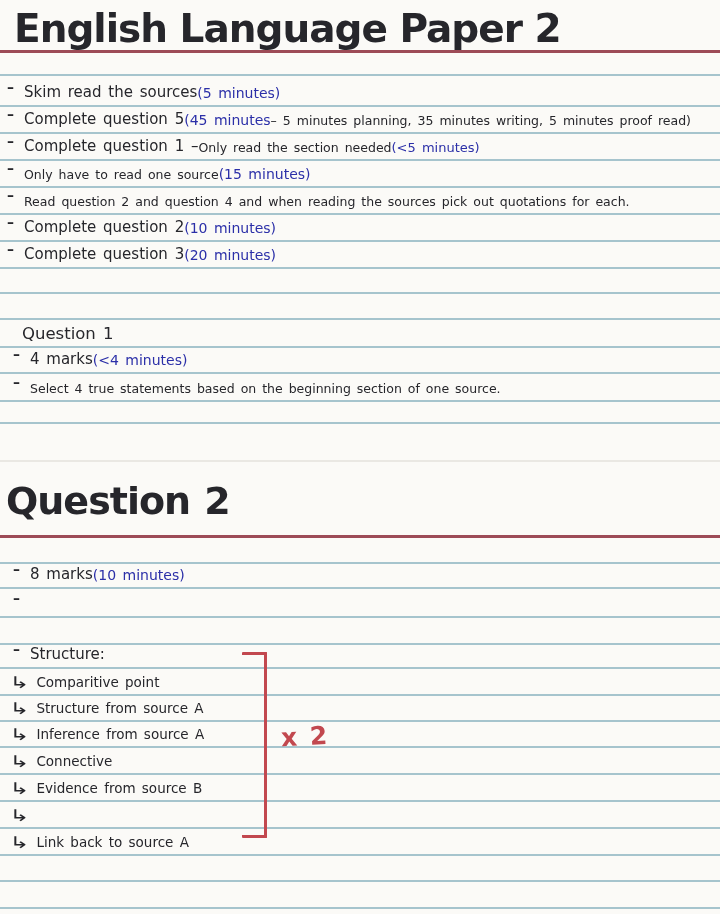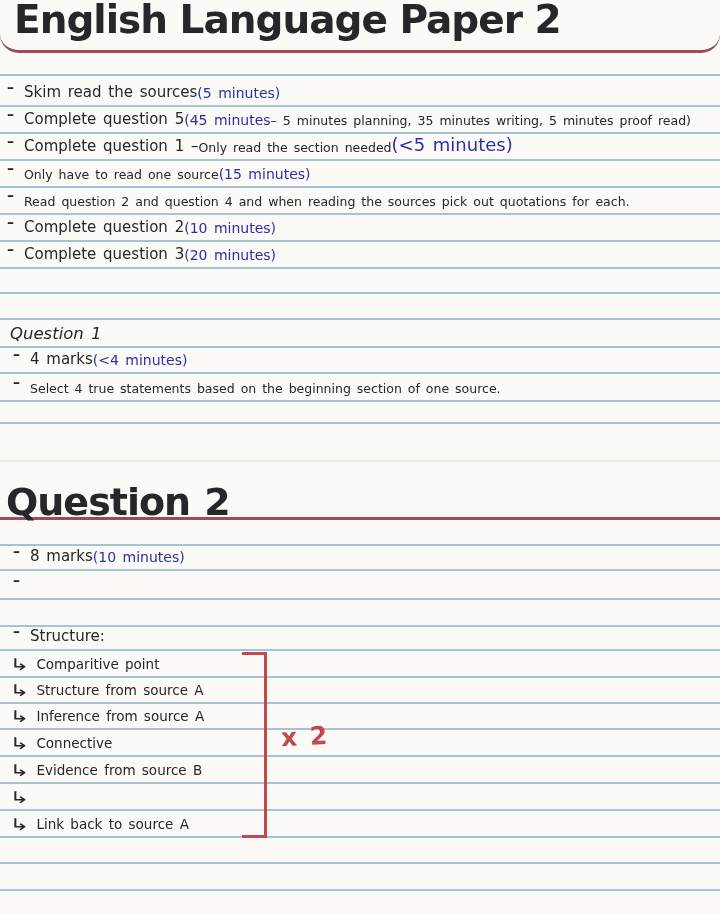--- a/index.html
+++ b/index.html
@@ -19,23 +19,22 @@
     background:var(--paper);
     font-family:"DejaVu Sans",sans-serif;
     color:var(--ink);
     overflow:hidden;
   }
   
   .header{
     height:53px;
     box-sizing:border-box;
     border-bottom:3px solid var(--rule-red);
-    display:flex;align-items:flex-start;
+    display:flex;align-items:center;
     padding-left:14px;
-    border-radius:19px;
   }
   .header h1{
     margin:0 0 -6px 0;
     font-size:39px;
     font-weight:bold;
     letter-spacing:-1px;
     line-height:1;
     white-space:nowrap;
   }
   
@@ -57,27 +56,27 @@
     border-bottom:3px solid var(--rule-red);
     padding-left:6px;
   }
   .section-title .t{
     font-size:38px;
     font-weight:bold;
     letter-spacing:-1px;
     line-height:1;
     margin-bottom:-5px;
   }
-  .subheading{padding-left:10px;font-style:italic;}
+  .subheading{padding-left:22px;}
   .subheading .t{font-size:16.5px;margin-bottom:2px;}
   .arrowline{font-size:13.5px;}
   .t{margin-bottom:3px;}
   .t-b{color:var(--ink-blue);font-size:14px;}
   .t-sm{font-size:12.5px;}
-  .t-b.t-sm{font-size:18px;text-align:center;}
+  .t-b.t-sm{font-size:13px;text-align:center;}
   .bullet{
     display:inline-block;
     margin:0 10px 10px 0;
     font-weight:bold;
     line-height:1;
     font-size:14px;
   }
   .arrow{
     display:inline-block;
     font-size:16px;
@@ -161,21 +160,21 @@
         <span class="bullet">–</span>
         <span class="t">4 marks  </span>
         <span class="t t-b">(&lt;4 minutes)</span>
       </div>
       <div class="row text indent" style="height: 28px;">
         <span class="bullet">–</span>
         <span class="t t-sm">Select 4  true statements  based on  the beginning  section  of one source.</span>
       </div>
       <div class="row blank" style="height: 22px;"></div>
       <div class="row gap" style="height: 38px;"></div>
-      <div class="row section-title" style="height: 58px;">
+      <div class="row section-title" style="height: 76px; align-items: center;">
         <span class="t">Question 2</span>
       </div>
       <div class="row blank" style="height: 26px;"></div>
       <div class="row text indent" style="height: 25px;">
         <span class="bullet">–</span>
         <span class="t">8 marks  </span>
         <span class="t t-b">(10 minutes)</span>
       </div>
       <div class="row text indent" style="height: 29px;">
         <span class="bullet">–</span>

